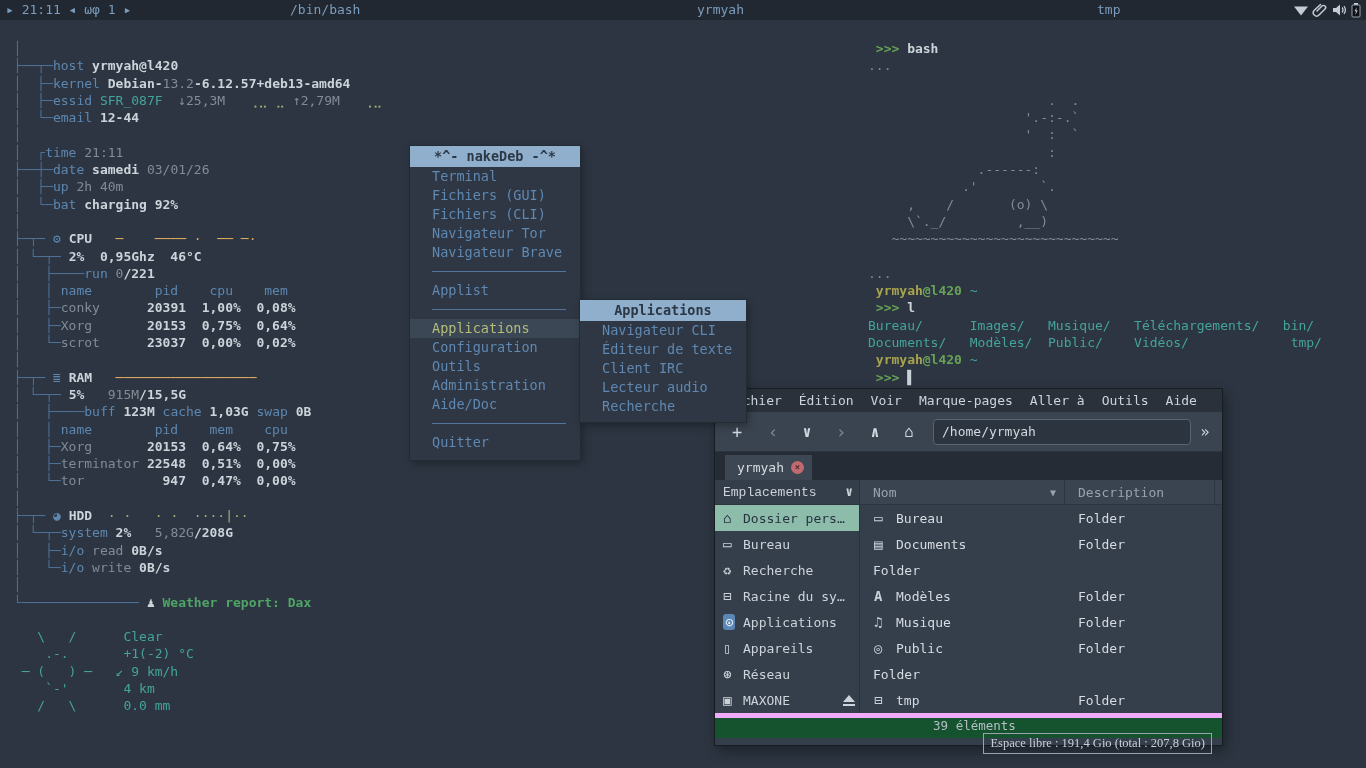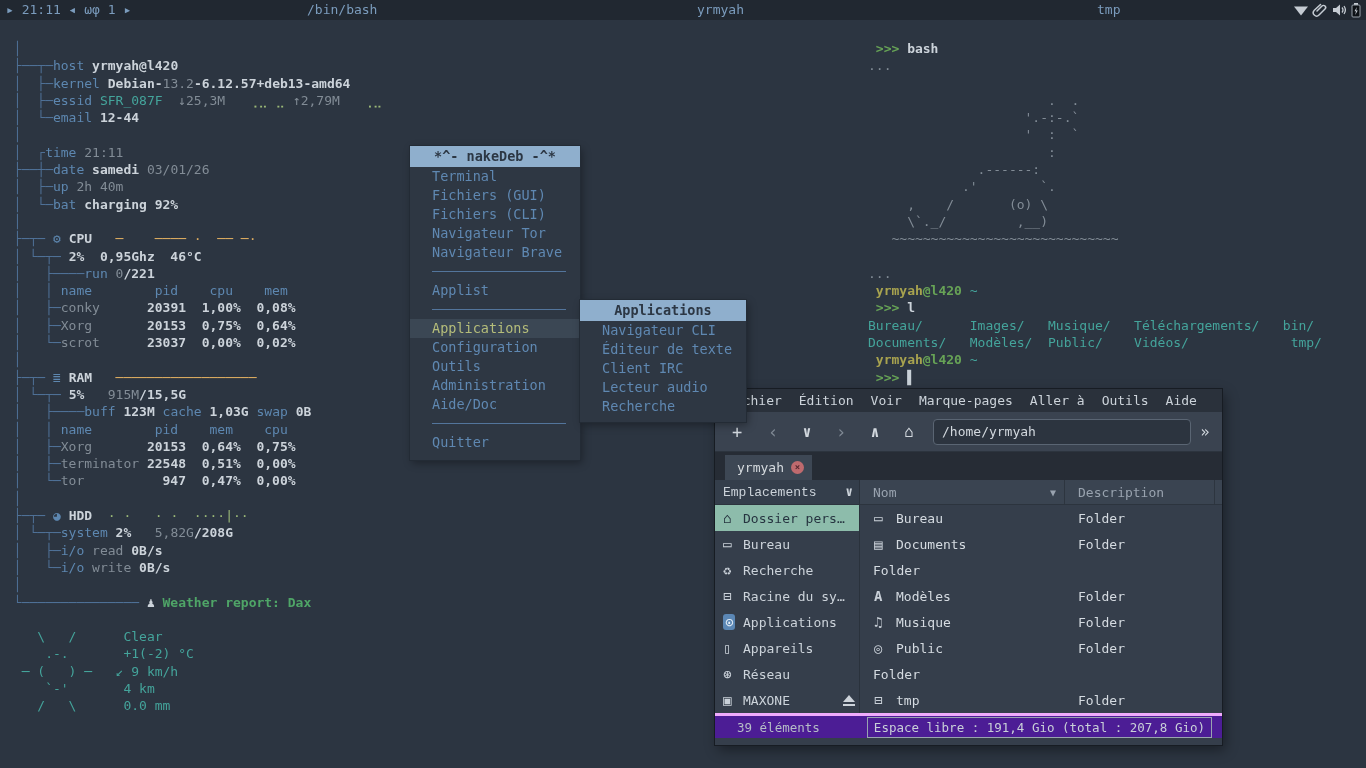--- a/index.html
+++ b/index.html
@@ -9,21 +9,21 @@
     background: #2c3541;
     font-family: "DejaVu Sans Mono", monospace;
   }
   
   .topbar {
     position: absolute; left:0; top:0; width:1366px; height:20px;
     background:#212831; color:#7b9cbd; font-size:13px; line-height:20px;
   }
   .topbar .tb-left { position:absolute; left:6px; top:0; }
   .tb-title { position:absolute; top:0; color:#7b9cbd; }
-  .tb-title.t1 { left:307px; } .tb-title.t2 { left:697px; } .tb-title.t3 { left:1097px; }
+  .tb-title.t1 { left:290px; } .tb-title.t2 { left:697px; } .tb-title.t3 { left:1097px; }
   .tray { position:absolute; right:4px; top:0; height:20px; display:flex; align-items:center; gap:3px; }
   .tray svg { display:block; }
   
   .textblock { position:absolute; font-size:13px; line-height:17.3px; white-space:pre; }
   .conky { left:6px; top:40px; }
   .term  { left:868px; top:40px; }
   .tl { white-space:pre; min-height:17.3px; }
   .tr { color:#4e7096; }          
   .lb { color:#5d87b0; }          
   .wh { color:#ccd3da; font-weight:bold; }
@@ -97,22 +97,22 @@
   .ej-b { width:12px; height:2px; background:#cdd3da; margin-top:2px; }
   .fm-list { flex:1; overflow:hidden; }
   .list-header { height:25px; background:#3a4451; color:#99a3af; display:grid; grid-template-columns:205px 150px 1fr; border-bottom:1px solid #2c343e; }
   .list-header > div { line-height:25px; padding-left:13px; border-right:1px solid #2d353f; display:flex; align-items:center; overflow:hidden; white-space:nowrap;text-align:right; }
   .sort-icon { margin-left:auto; margin-right:8px; font-size:10px; }
   .sort-icon::before { content:"▼"; }
   .list-row { height:26px; display:grid; grid-template-columns:205px 150px 1fr; color:#d5dbe1; }
   .list-row > div { display:flex; align-items:center; overflow:hidden; white-space:nowrap; }
   .cell-name { padding-left:14px; gap:2px; }
   .cell-desc { padding-left:13px; }
-  .fm-status { height:25px; background:#4c1d95; border-top:3px solid #f0abfc; display:flex; align-items:center; padding:0 10px 0 22px; color:#b6bec7; font-size:12.5px; }
-  .free-space { margin-left:auto; border:1px solid #99a3b0; padding:0 6px; line-height:19px; color:#c9d0d8; }
+  .fm-status { height:25px; background:#14532d; border-top:5px solid #f0abfc; display:flex; align-items:center; padding:0 10px 0 22px; color:#b6bec7; font-size:12.5px;flex-direction:column; }
+  .free-space { margin-left:auto; border:1px solid #99a3b0; padding:0 6px; line-height:19px; color:#c9d0d8;font-family:Liberation Serif, serif; }
 </style>
 </head>
 <body>
 
 <div class="desktop">
 
   <div class="topbar">
     <span class="tb-left">▸  21:11  ◂ ωφ 1 ▸</span>
     <span class="tb-title t1">/bin/bash</span>
     <span class="tb-title t2">yrmyah</span>

